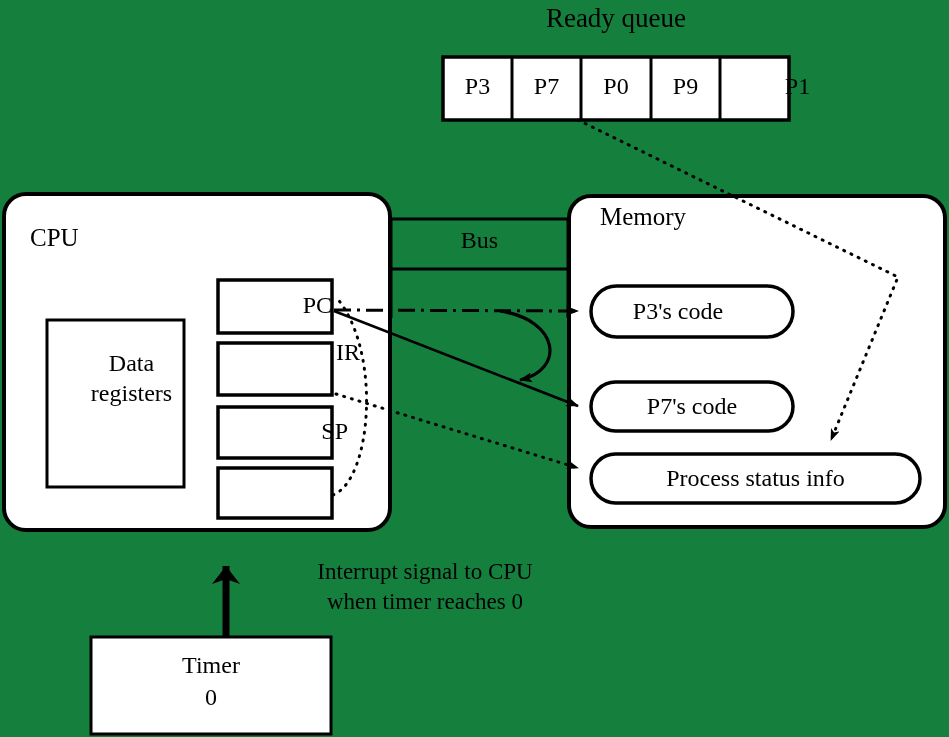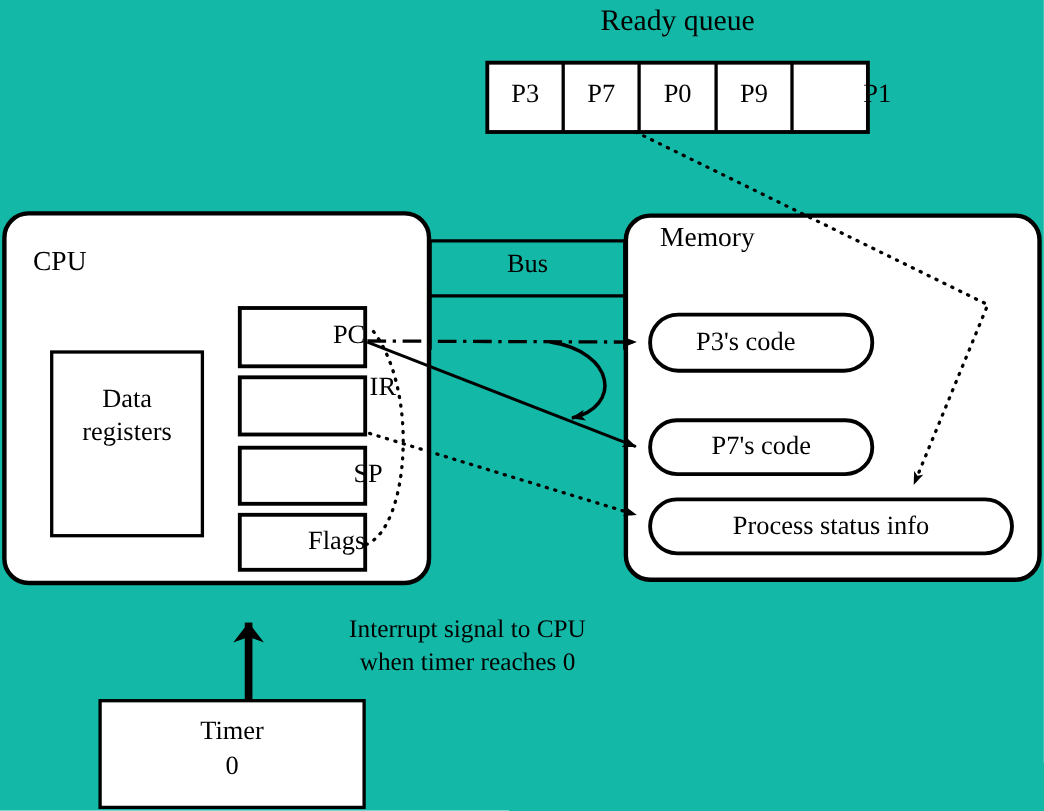--- a/index.html
+++ b/index.html
@@ -9,21 +9,21 @@
     background: #ffffff;
   }
   body {
     font-family: "Liberation Serif", "DejaVu Serif", serif;
     color: #000000;
   }
   #canvas {
     position: relative;
     width: 949px;
     height: 737px;
-    background: #14b8a6;
+    background: #15803d;
     overflow: hidden;
   }
   #diagram-svg {
     position: absolute;
     left: 0;
     top: 0;
     width: 949px;
     height: 737px;
   }
   .lbl {
@@ -32,21 +32,21 @@
     line-height: 1.05;
     text-align: center;
     pointer-events: none;
   }
   .t-title      { font-size: 27px; }
   .t-queuecell  { font-size: 24px; }
   .t-boxname    { font-size: 25px; }
   .t-reg        { font-size: 24px; text-align: right; }
   .t-bus        { font-size: 24px; }
   .t-pill       { font-size: 24px; }
-  .t-dataregs   { font-size: 24px; line-height: 1.25; }
+  .t-dataregs   { font-size: 24px; line-height: 1.25; margin-left: 16px; }
   .t-note       { font-size: 23px; line-height: 1.3; }
   .t-timer      { font-size: 24px; line-height: 1.35; }
 </style>
 </head>
 <body>
 
 <div id="canvas">
 
   <svg id="diagram-svg" viewBox="0 0 949 737">
     <defs>
@@ -145,21 +145,20 @@
   <div class="lbl t-boxname" style="left:30px; top:225px; width:120px; text-align:left;">CPU</div>
 
   <div class="lbl t-dataregs" style="left:47px; top:348px; width:137px;">
     <div>Data</div>
     <div>registers</div>
   </div>
 
   <div class="lbl t-reg" style="left:218px; top:293px; width:114px;">PC</div>
   <div class="lbl t-reg" style="left:218px; top:340px; width:114px;margin-left:28px;">IR</div>
   <div class="lbl t-reg" style="left:218px; top:419px; width:114px;padding-left:16px;">SP</div>
-  <div class="lbl t-reg" style="left:218px; top:480px; width:114px;">Flags</div>
 
   <div class="lbl t-bus" style="left:391px; top:228px; width:177px;">Bus</div>
 
   <div class="lbl t-boxname" style="left:600px; top:204px; width:150px; text-align:left;">Memory</div>
 
   <div class="lbl t-pill" style="left:591px; top:299px; width:174px;">P3's code</div>
   <div class="lbl t-pill" style="left:591px; top:394px; width:202px;">P7's code</div>
   <div class="lbl t-pill" style="left:591px; top:466px; width:329px;">Process status info</div>
 
   <div class="lbl t-note" style="left:255px; top:557px; width:340px; ">

